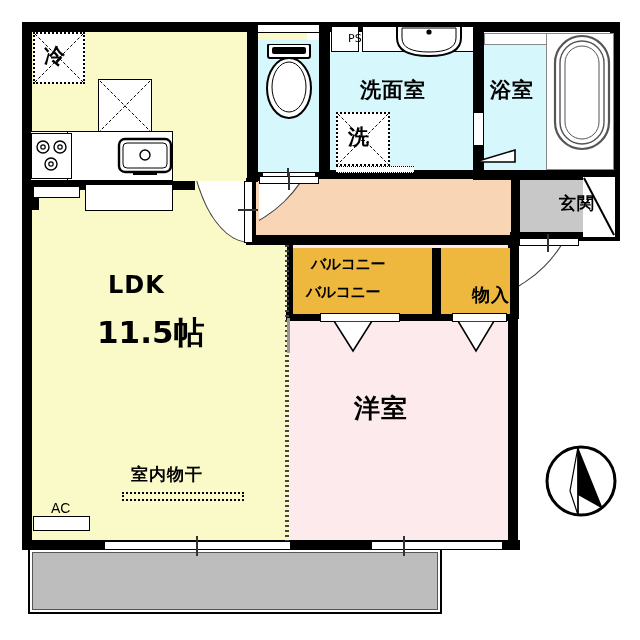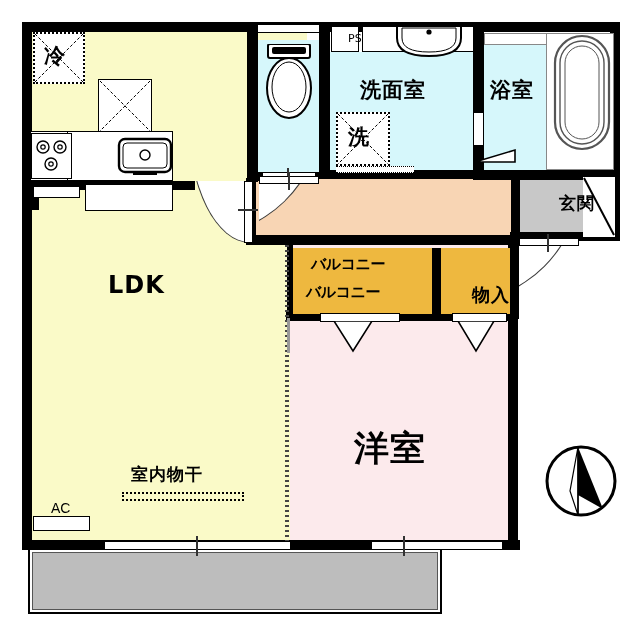--- a/index.html
+++ b/index.html
@@ -37,21 +37,21 @@
   .lbl {
     position: absolute;
     color: #000000;
     white-space: nowrap;
     line-height: 1;
     font-family: "DejaVu Sans", sans-serif;
     font-weight: 700;
   }
   .lbl-ldk   { font-size: 24px; letter-spacing: 1px; }
   .lbl-ldk2  { font-size: 31px; letter-spacing: 0px; }
-  .lbl-room  { font-size: 35px; letter-spacing: 1px; margin-top: 36px; }
+  .lbl-room  { font-size: 26px; letter-spacing: 1px; }
   .lbl-room2 { font-size: 28px; }
   .lbl-med   { font-size: 19px; letter-spacing: 0px; }
   .lbl-sm    { font-size: 15px; }
   .lbl-ps    { font-size: 11px; font-weight: 400; }
   .lbl-ac    { font-size: 13px; font-family: "Liberation Sans", sans-serif; }
   .lbl-balc  { font-size: 23px; letter-spacing: 3px; }
   .lbl-closet{ font-size: 14px; letter-spacing: -0.5px; }
 
   
   .dashbox {
@@ -276,20 +276,21 @@
     <line x1="1" y1="1" x2="31" y2="58" stroke="#000" stroke-width="2"></line>
   </svg>
 
   <div class="lbl lbl-med" style="left:521px; top:195px; font-size:17px; letter-spacing:1px;margin-left:38px;">玄関</div>
 
   <div class="lbl lbl-closet" style="left:311px; top:257px; font-size:15px;">バルコニー</div>
   <div class="lbl lbl-closet" style="left:306px; top:285px; font-size:15px;">バルコニー</div>
   <div class="lbl lbl-med" style="left:472px; top:270px; font-size:18px; letter-spacing:1px;margin-top:16px;">物入</div>
 
   <div class="lbl lbl-ldk" style="left:108px; top:273px;">LDK</div>
+  <div class="lbl lbl-ldk2" style="left:97px; top:317px;">11.5帖</div>
 
   <div class="lbl lbl-room" style="left:354px; top:395px;">洋室</div>
 
   <div class="lbl lbl-sm" style="left:131px; top:466px; font-size:17px; letter-spacing:1px;">室内物干</div>
   <div class="abs" style="left:122px; top:492px; width:122px; height:9px; border:2px dotted #000; box-sizing:border-box; background:#fafac8;"></div>
 
   <div class="lbl lbl-ac" style="left:51px; top:501px; font-size:14px; font-weight:400;">AC</div>
   <div class="abs" style="left:33px; top:516px; width:57px; height:15px; background:#fff; border:1.5px solid #000; box-sizing:border-box;"></div>
 
   <div class="sash" style="left:105px; top:541px; width:185px; height:9px;"></div>

